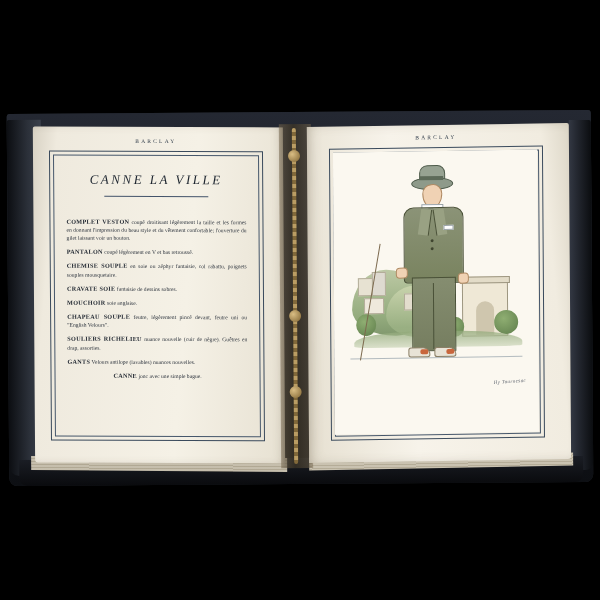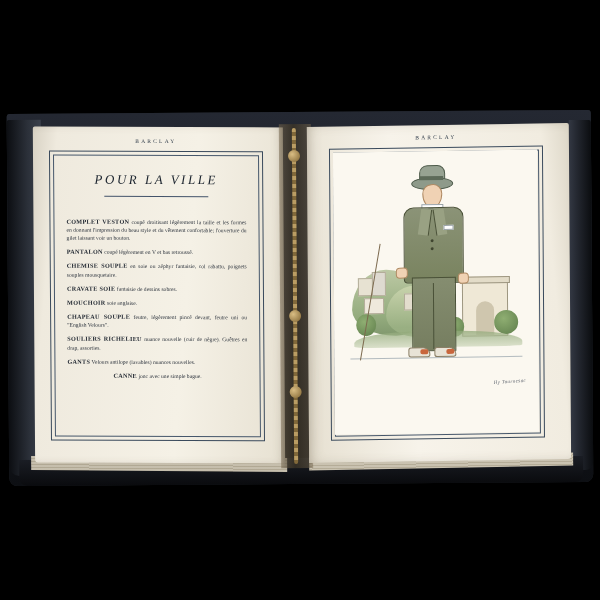--- a/index.html
+++ b/index.html
@@ -474,21 +474,21 @@
     <div class="cover-bottom"></div>
 
     <div class="stack-left"></div>
     <div class="stack-right"></div>
 
     <div class="page page-left">
       <div class="frame frame-left">
         <div class="frame-left-inner"></div>
         <div class="running-head">BARCLAY</div>
 
-        <div class="page-title">POUR LA VILLE</div>
+        <div class="page-title">CANNE LA VILLE</div>
         <div class="title-rule"></div>
 
         <div class="body-text">
           <p class="entry">
             <span class="lead">COMPLET VESTON</span>
             <span class="desc">coupé droitisant légèrement la taille et les formes en donnant l'impression du beau style et du vêtement confortable; l'ouverture du gilet laissant voir un bouton.</span>
           </p>
           <p class="entry">
             <span class="lead">PANTALON</span>
             <span class="desc">coupé légèrement en V et bas retroussé.</span>

